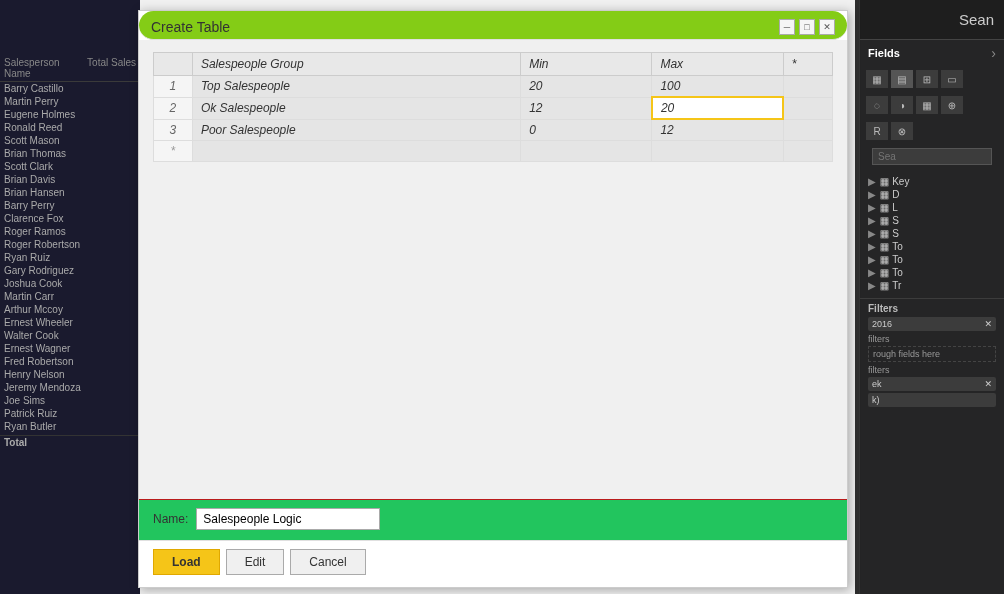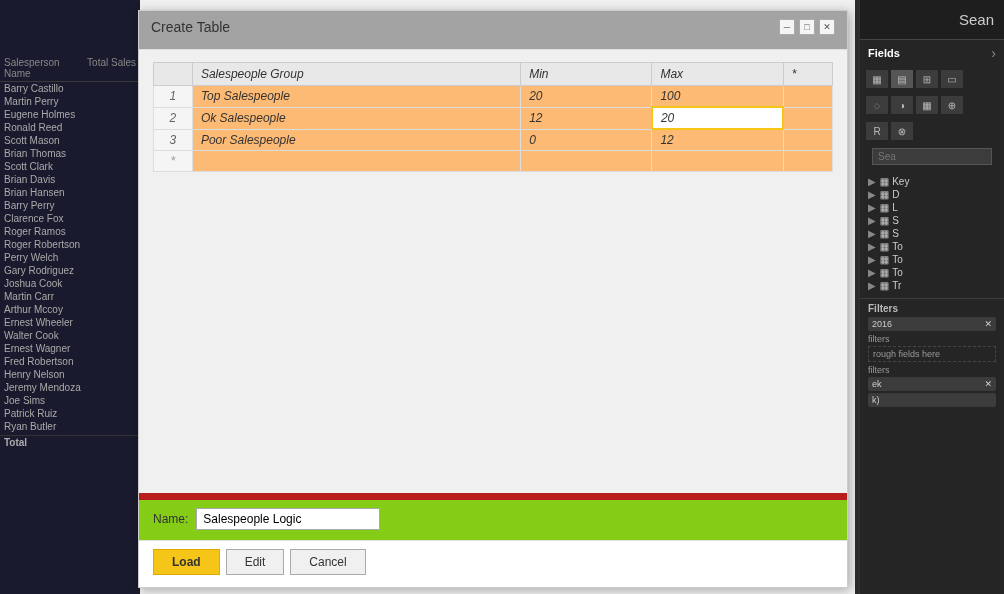--- a/index.html
+++ b/index.html
@@ -71,23 +71,24 @@
       background: #fff;
       border: 1px solid #ccc;
       box-shadow: 2px 2px 10px rgba(0,0,0,0.3);
       display: flex;
       flex-direction: column;
     }
     .dialog-titlebar {
       display: flex;
       align-items: center;
       justify-content: space-between;
-      padding: 8px 12px 14px;
+      padding: 8px 12px 4px;
       border-bottom: 1px solid #e0e0e0;
-      background: #a3a3a3;
+      background: #84cc16;
+      border-radius: 15px;
     }
     .dialog-title {
       font-size: 14px;
       font-weight: normal;
       color: #333;
     }
     .dialog-controls {
       display: flex;
       gap: 4px;
     }
@@ -126,21 +127,21 @@
       border: 1px solid #ccc;
       padding: 4px 8px;
       text-align: left;
       font-weight: normal;
       color: #333;
     }
     .data-table td {
       border: 1px solid #ddd;
       padding: 3px 8px;
       color: #333;
-      background: #fdba74;
+      background: #e5e5e5;
     }
     .data-table td.row-num {
       background: #f5f5f5;
       color: #666;
       width: 20px;
       text-align: center;
       border: 1px solid #ddd;
     }
     .data-table td.editing {
       background: #fff;
@@ -152,22 +153,22 @@
     .col-group { width: 200px; }
     .col-min { width: 80px; }
     .col-max { width: 80px; }
     .col-star { width: 30px; }
 
     
     .dialog-name-row {
       display: flex;
       align-items: center;
       padding: 8px 14px 10px;
-      background: #84cc16;
-      border-top: 7px solid #b91c1c;
+      background: #22c55e;
+      border-top: 1px solid #b91c1c;
     }
     .name-label {
       font-size: 12px;
       color: #333;
       margin-right: 8px;
     }
     .name-input {
       border: 1px solid #aaa;
       padding: 3px 6px;
       font-size: 12px;
@@ -303,21 +304,21 @@
       </div>
       <div class="bg-table-row">
         <span>Roger Ramos</span>
         <span></span>
       </div>
       <div class="bg-table-row">
         <span>Roger Robertson</span>
         <span></span>
       </div>
       <div class="bg-table-row">
-        <span>Perry Welch</span>
+        <span>Ryan Ruiz</span>
         <span></span>
       </div>
       <div class="bg-table-row">
         <span>Gary Rodriguez</span>
         <span></span>
       </div>
       <div class="bg-table-row">
         <span>Joshua Cook</span>
         <span></span>
       </div>

